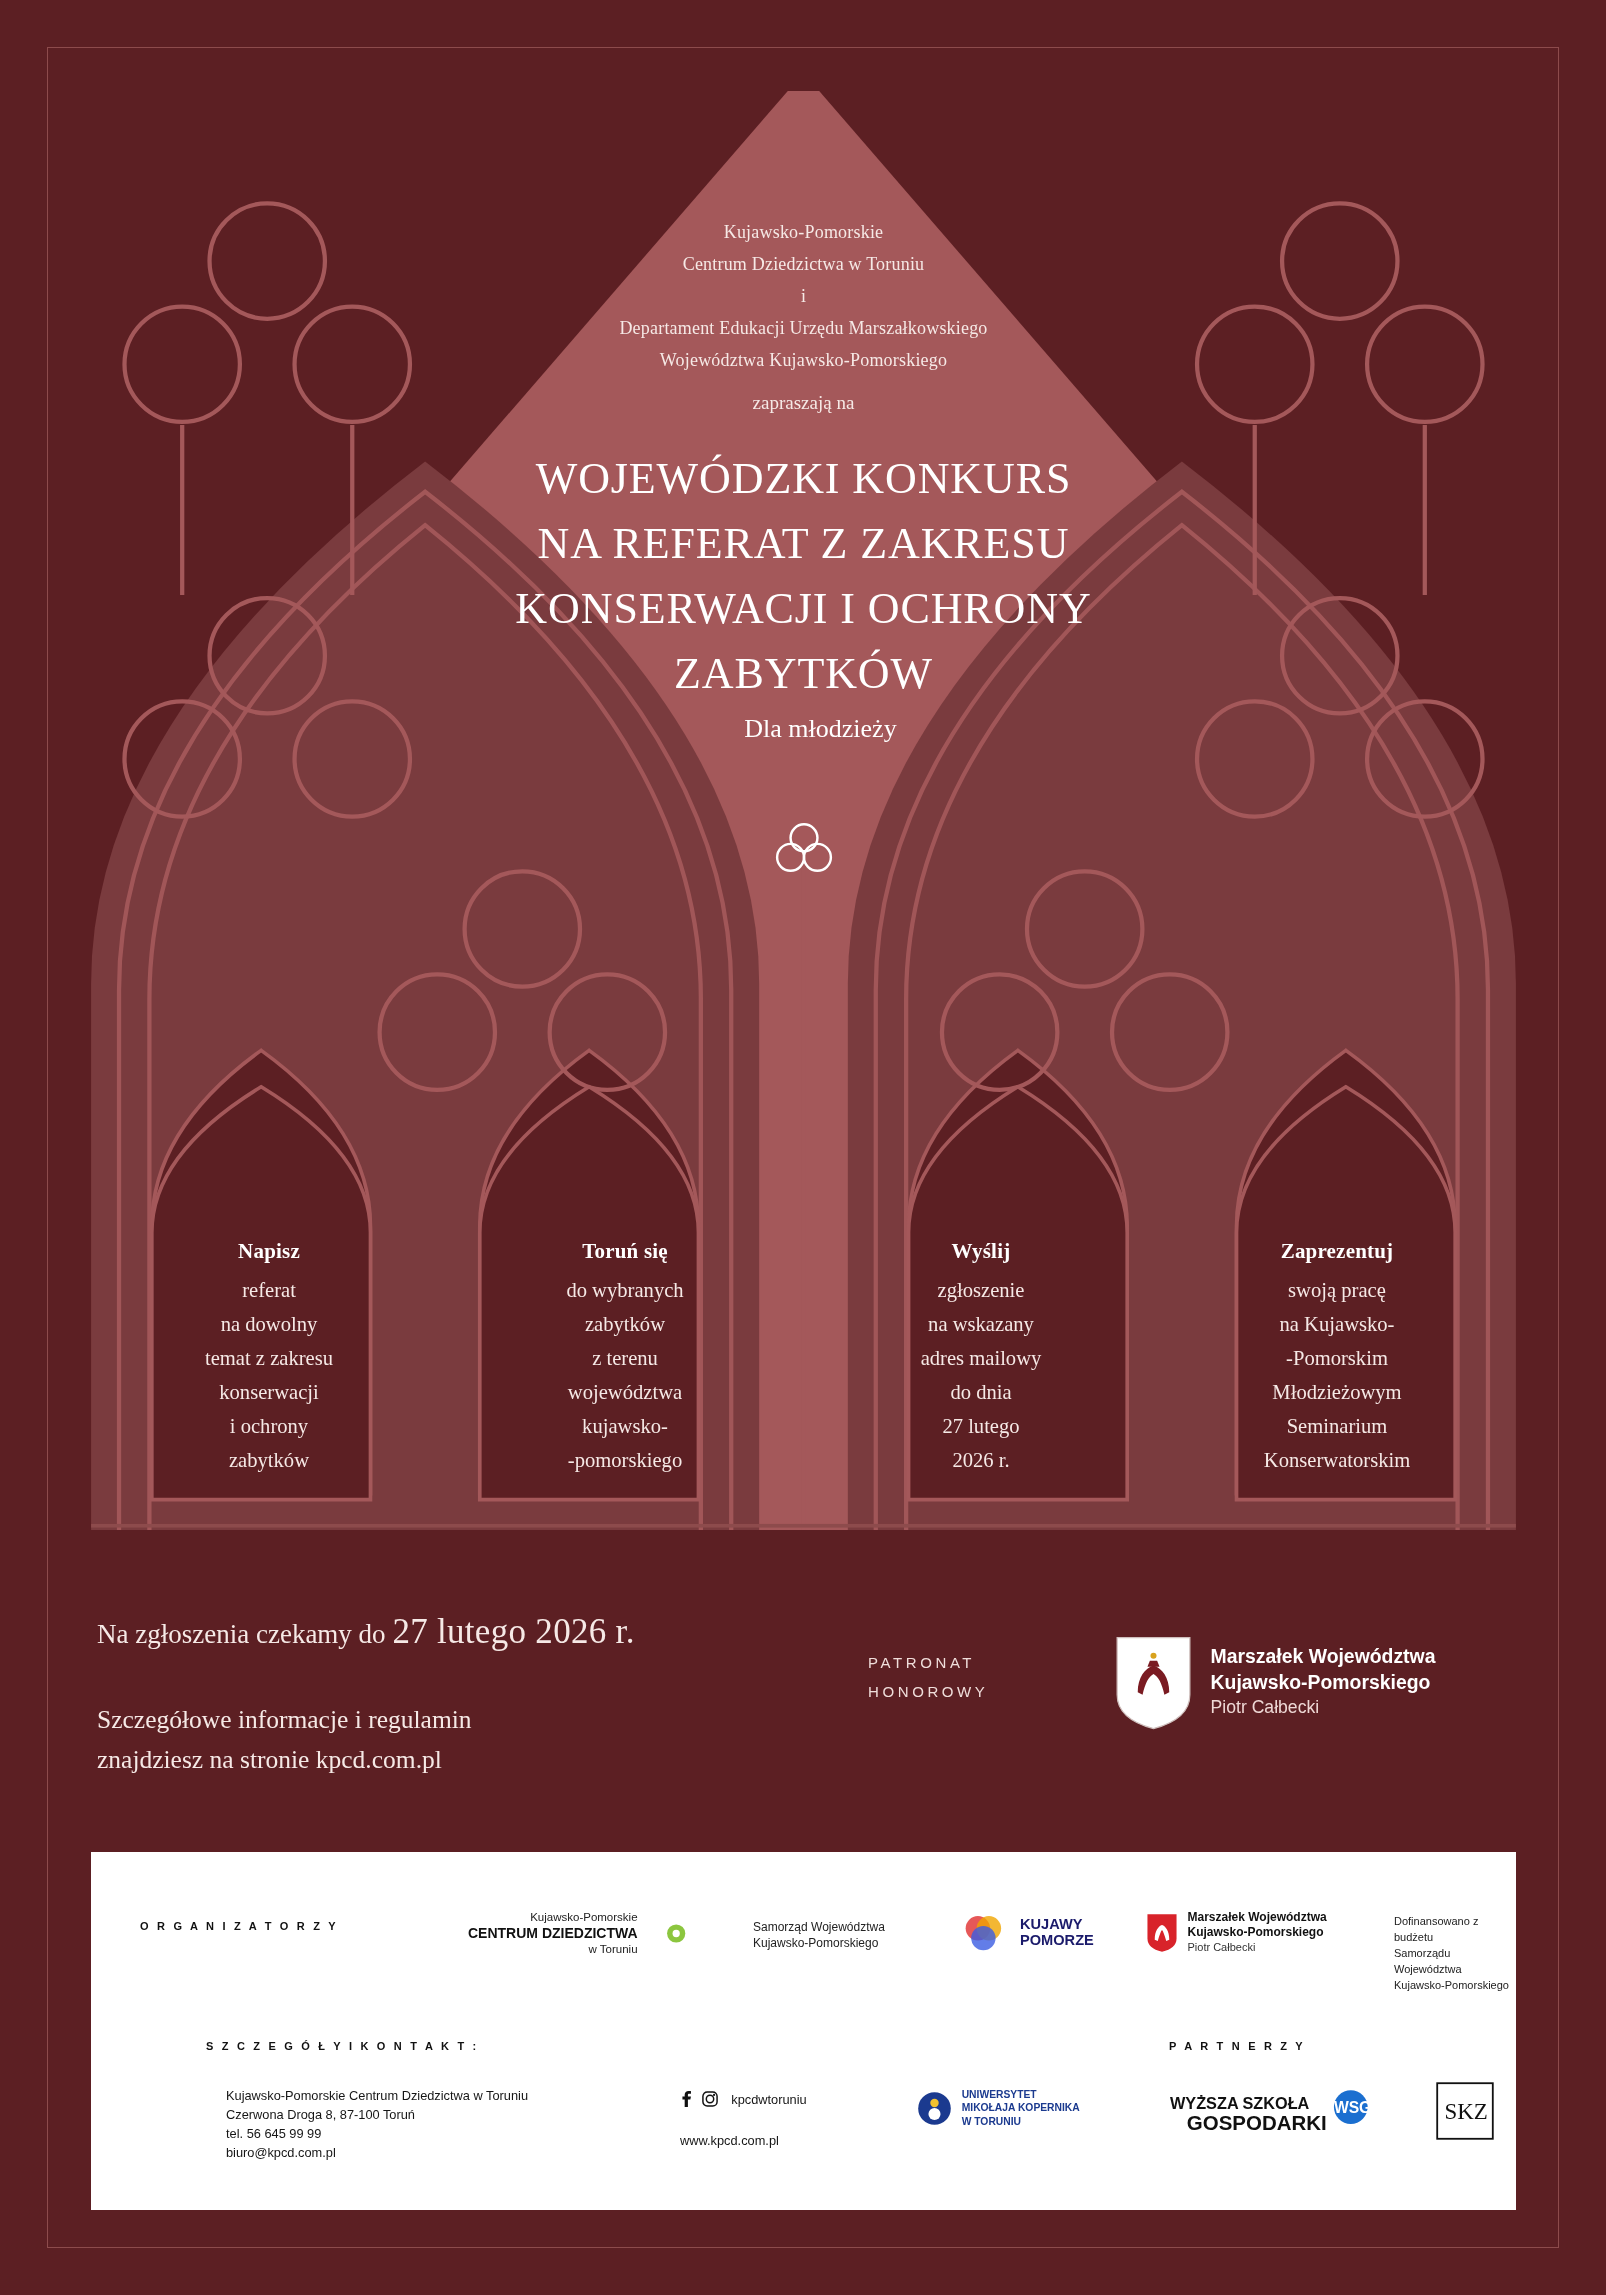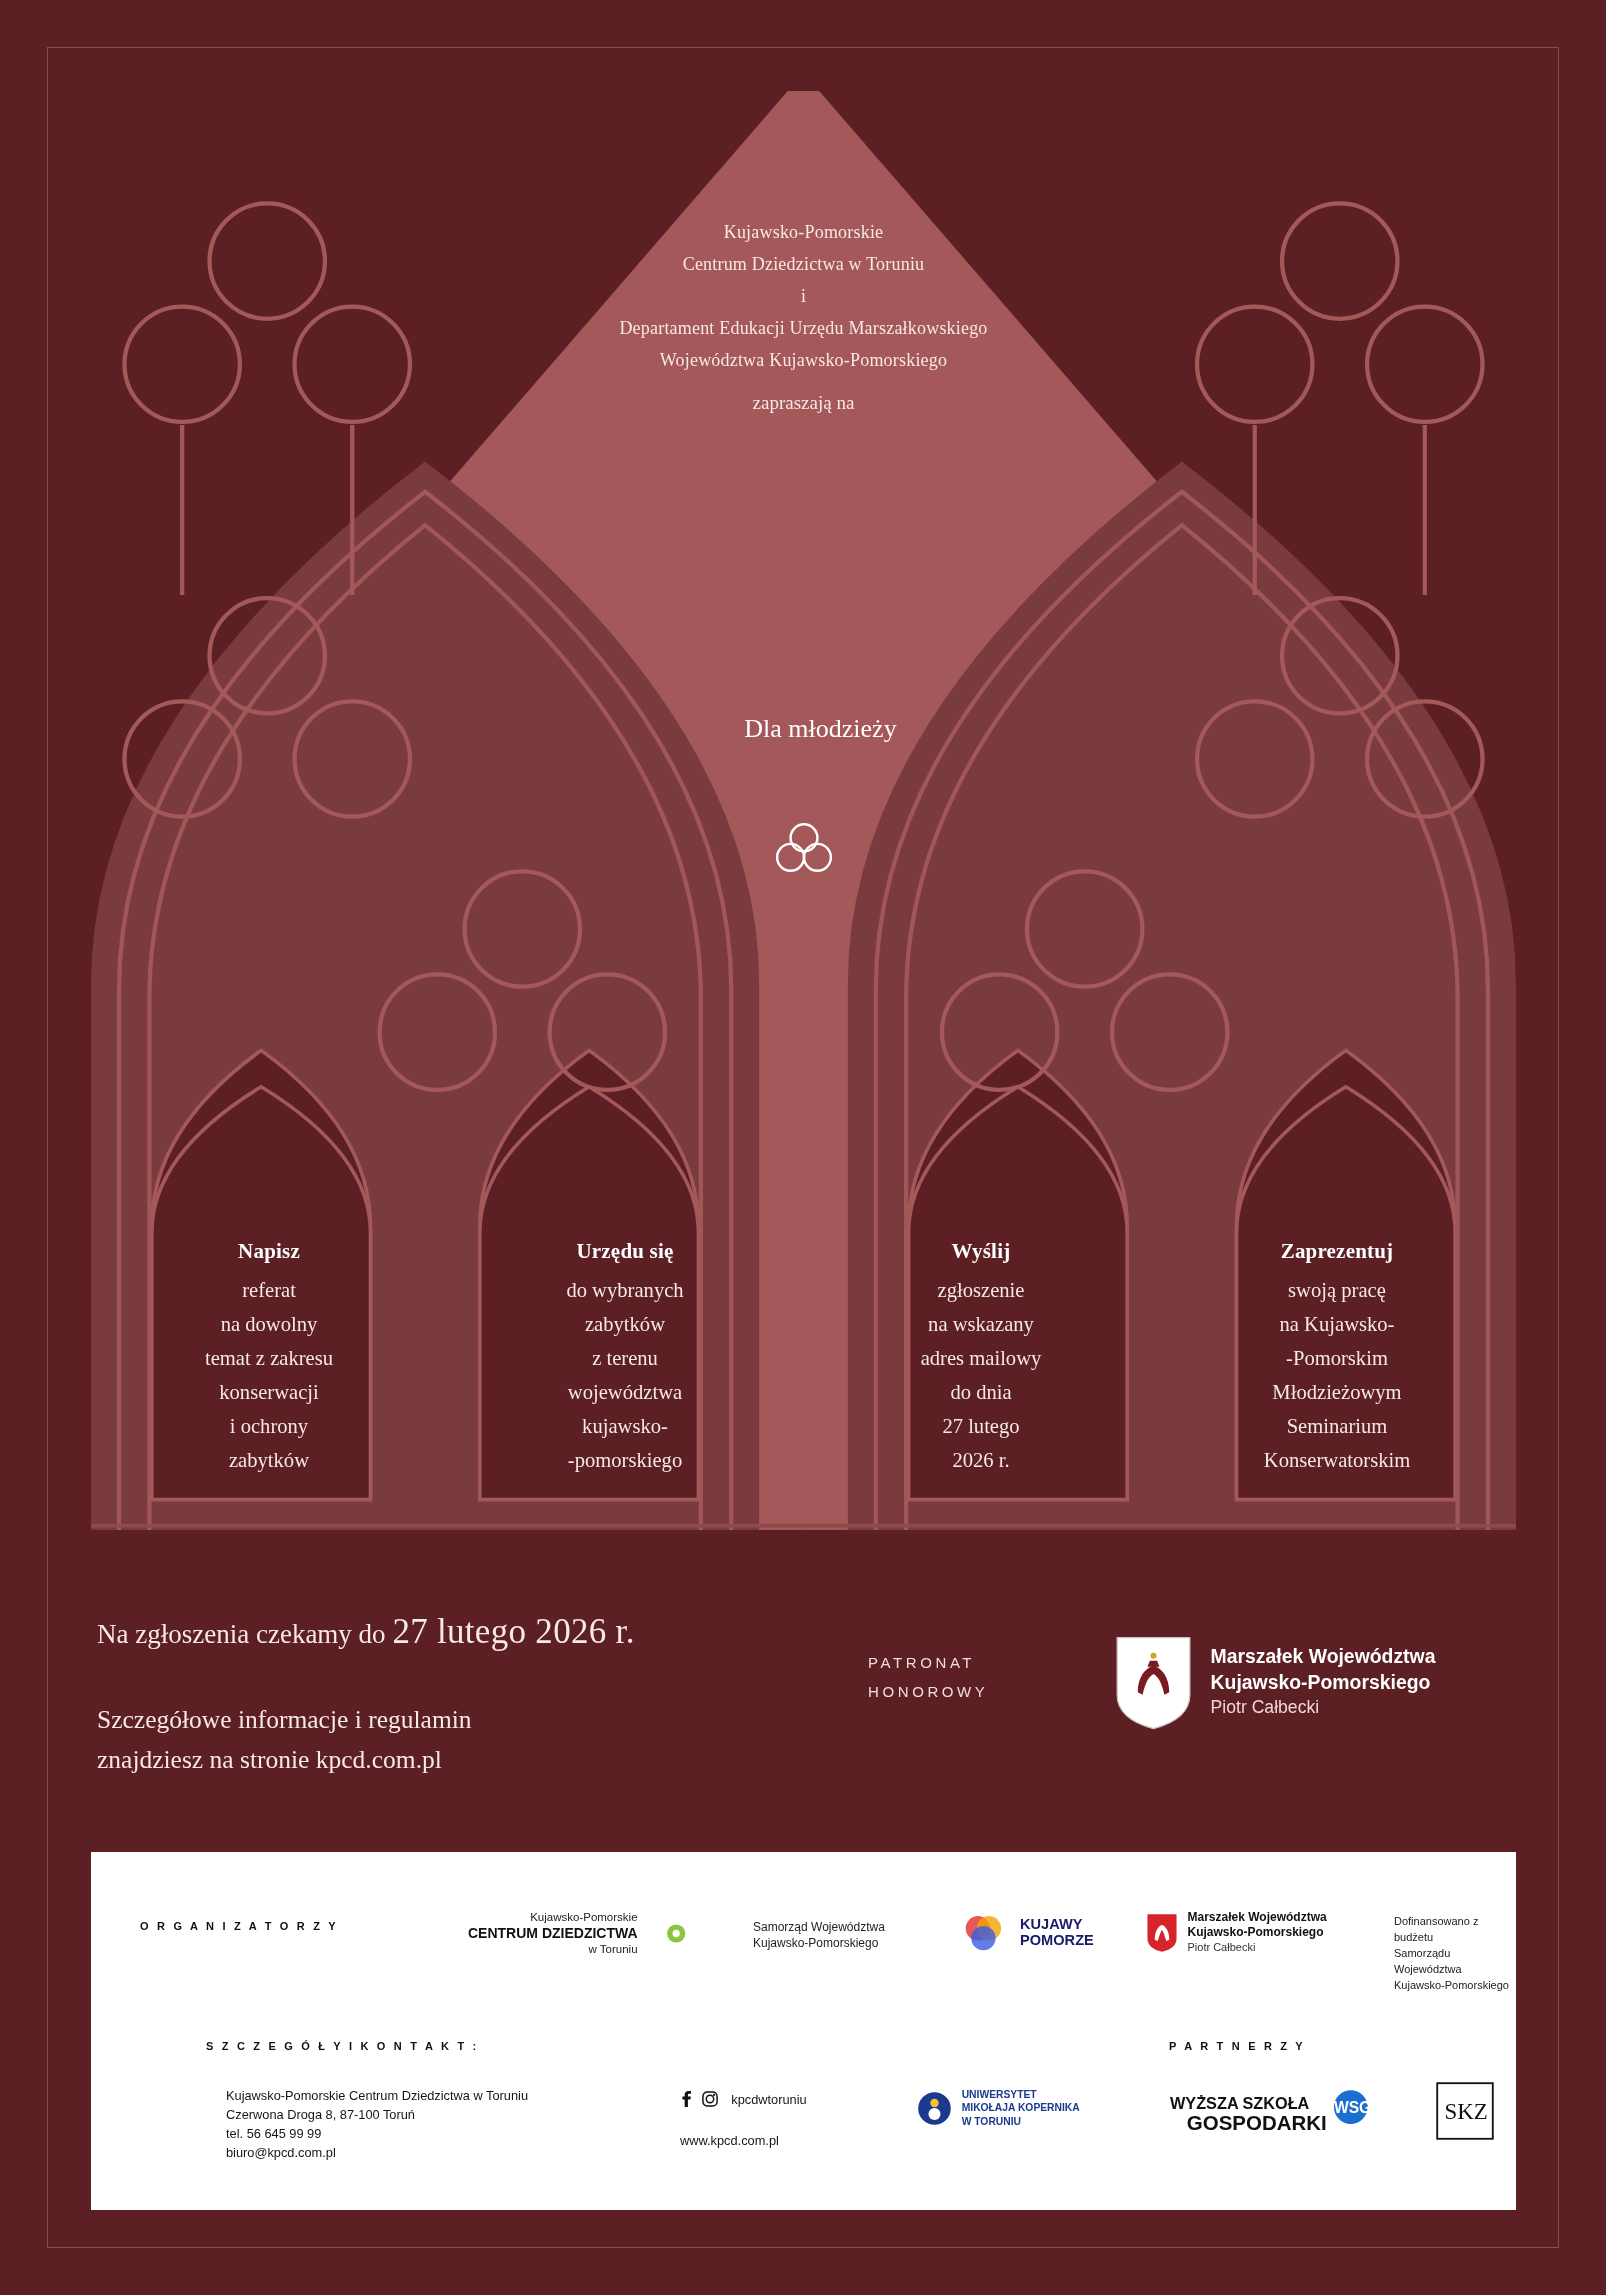--- a/index.html
+++ b/index.html
@@ -315,20 +315,26 @@
   <div class="header-block">
     <div class="header-line">Kujawsko-Pomorskie</div>
     <div class="header-line">Centrum Dziedzictwa w Toruniu</div>
     <div class="header-line">i</div>
     <div class="header-line">Departament Edukacji Urzędu Marszałkowskiego</div>
     <div class="header-line">Województwa Kujawsko-Pomorskiego</div>
   </div>
 
   <div class="invite">zapraszają na</div>
 
+  <div class="title">
+    <div>WOJEWÓDZKI KONKURS</div>
+    <div>NA REFERAT Z ZAKRESU</div>
+    <div>KONSERWACJI I OCHRONY</div>
+    <div>ZABYTKÓW</div>
+  </div>
 
   <div class="subtitle">Dla młodzieży</div>
 
   <div class="trefoil">
     <svg class="trefoil-svg" width="66" height="66" viewBox="0 0 108 108">
       <g fill="none" stroke="#ffffff" stroke-width="4">
         <circle cx="54" cy="34" r="22"></circle>
         <circle cx="32" cy="66" r="22"></circle>
         <circle cx="76" cy="66" r="22"></circle>
       </g>
@@ -343,21 +349,21 @@
         <div>referat</div>
         <div>na dowolny</div>
         <div>temat z zakresu</div>
         <div>konserwacji</div>
         <div>i ochrony</div>
         <div>zabytków</div>
       </div>
     </div>
 
     <div class="step">
-      <div class="step-title">Urzędu się</div>
+      <div class="step-title">Toruń się</div>
       <div class="step-body">
         <div>do wybranych</div>
         <div>zabytków</div>
         <div>z terenu</div>
         <div>województwa</div>
         <div>kujawsko-</div>
         <div>-pomorskiego</div>
       </div>
     </div>
 

